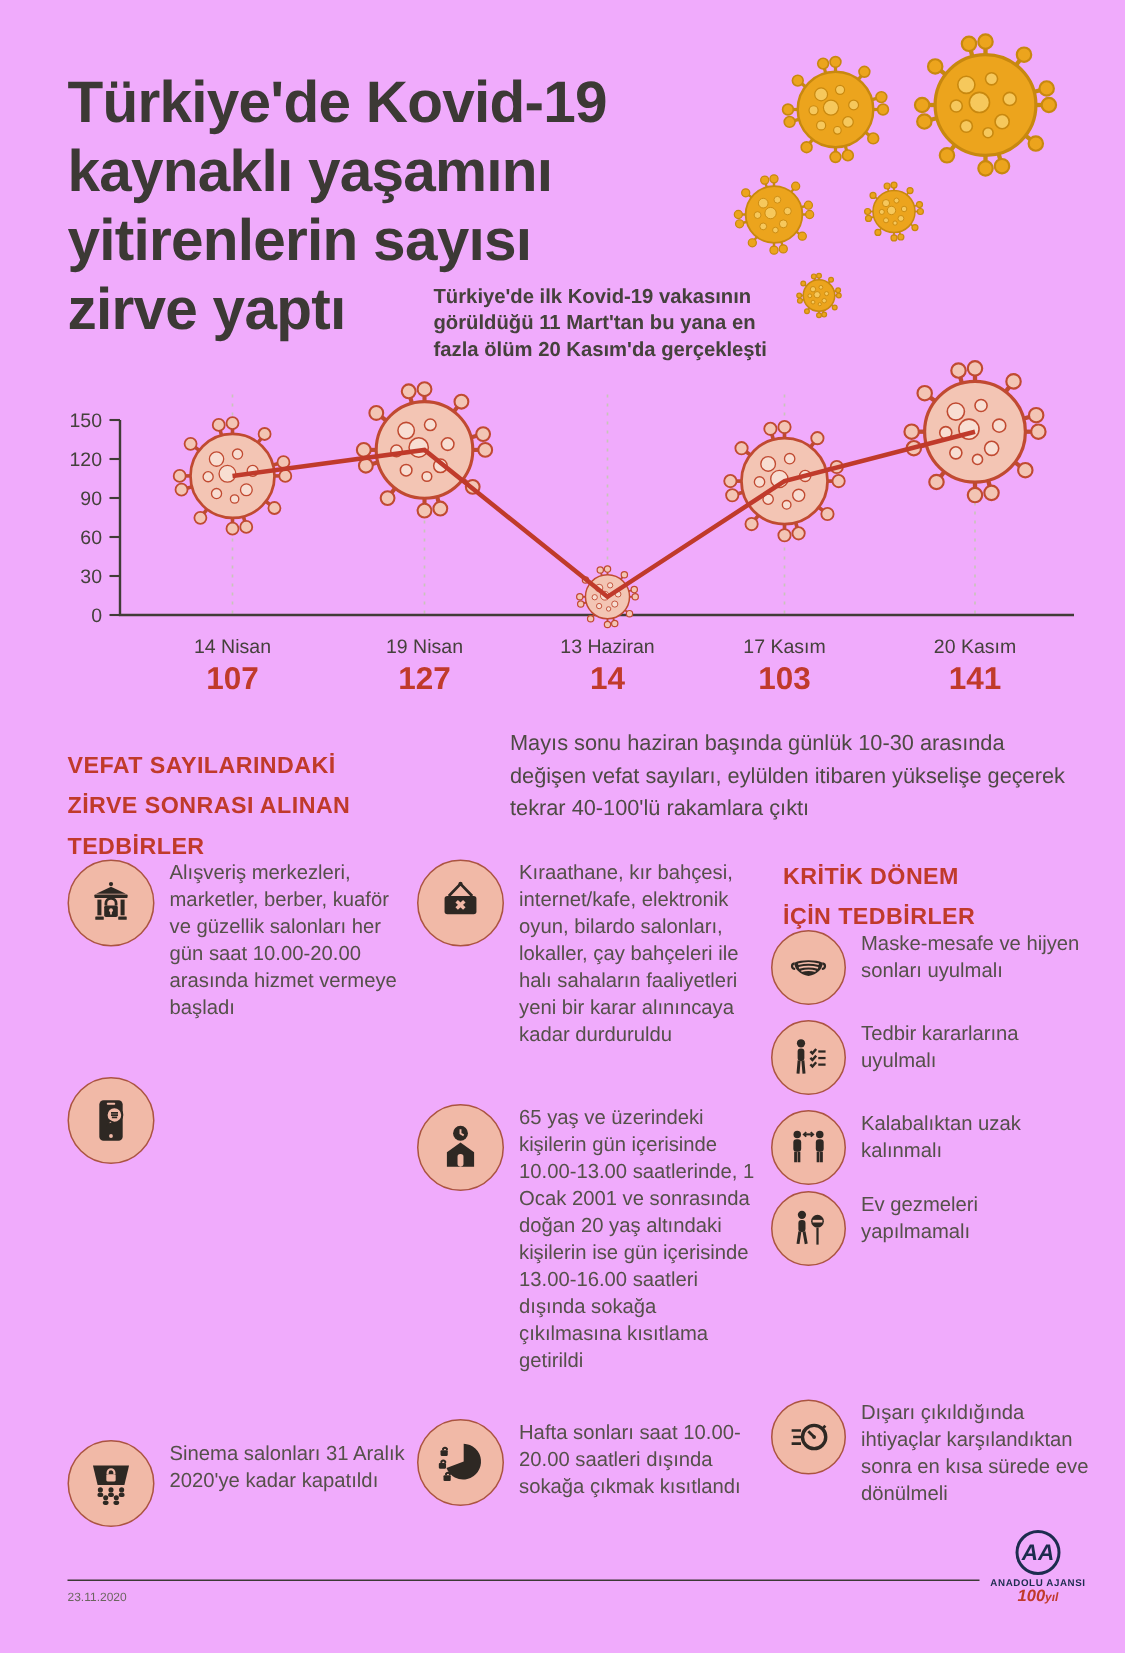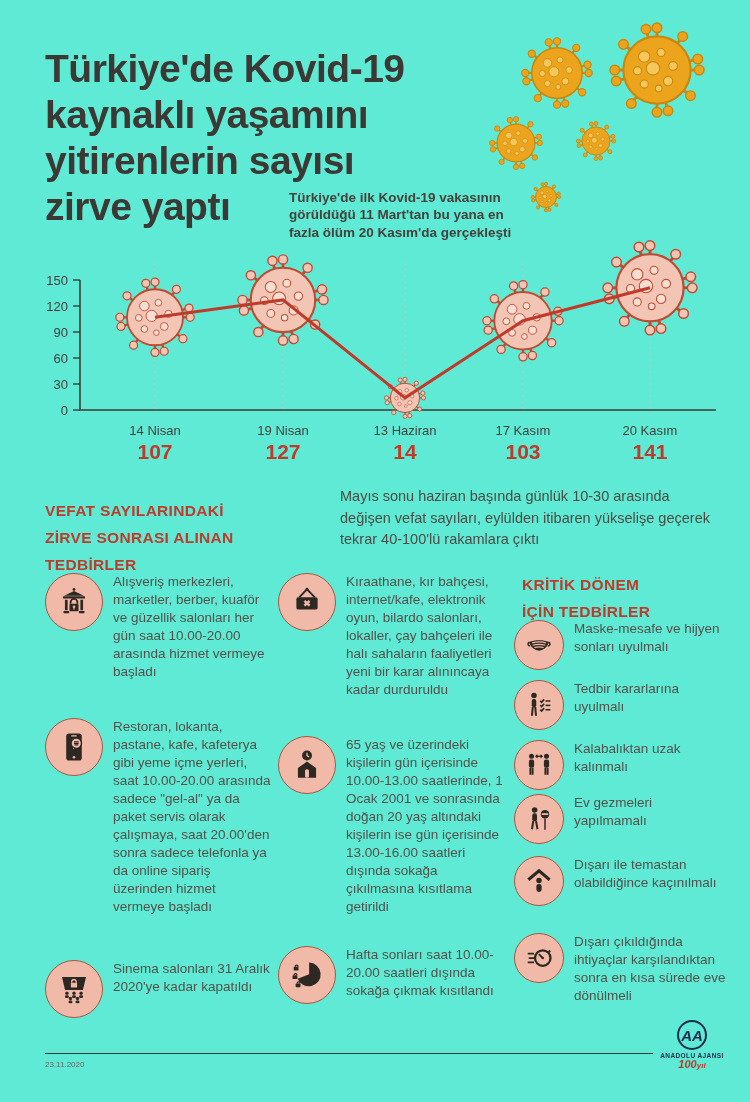--- a/index.html
+++ b/index.html
@@ -1,16 +1,16 @@
 <!DOCTYPE html>
 <html><head>
 <meta charset="utf-8">
 <style>
   html,body{margin:0;padding:0;background:#d8d5cd;}
-  .canvas{position:relative;width:750px;height:1102px;background:#5eead4;
+  .canvas{position:relative;width:750px;height:1102px;background:#f0abfc;
     font-family:"Liberation Sans",sans-serif;overflow:hidden;margin:0 auto;}
   .title{position:absolute;left:45px;top:20px;font-size:39px;line-height:46px;
     font-weight:bold;color:#3c3935;white-space:pre-line;letter-spacing:-0.5px;}
   .subtitle{position:absolute;left:289px;top:175px;width:240px;font-size:13.5px;
     line-height:17.5px;font-weight:bold;color:#45413c;}
   .viruses-svg{position:absolute;left:0;top:0;}
   .chart-svg{position:absolute;left:30px;top:255px;overflow:visible;}
   .section-heading{position:absolute;color:#c03a2b;font-weight:bold;font-size:15.5px;
     line-height:27px;white-space:pre-line;letter-spacing:0.3px;}
   .summary{position:absolute;left:340px;top:486px;width:378px;font-size:14.5px;
@@ -460,21 +460,20 @@
     <span class="icon-circle lg">
       <svg width="34" height="34" viewBox="0 0 24 24">
         <rect x="6.5" y="2.5" width="11" height="19" rx="2" fill="#2e2823"></rect>
         <rect x="10" y="3.7" width="4" height="0.9" rx="0.45" fill="#f1b9a7"></rect>
         <circle cx="12" cy="19.3" r="0.9" fill="#f1b9a7"></circle>
         <circle cx="13.6" cy="9.4" r="3.7" fill="#f1b9a7" stroke="#2e2823" stroke-width="1"></circle>
         <path d="M11.4 12 L10.6 14 L13 12.9 Z" fill="#f1b9a7" stroke="#2e2823" stroke-width="0.7"></path>
         <path d="M12 8.4 h3.3 M12 9.5 h3.3 M12.4 10.5 h2.5" stroke="#2e2823" stroke-width="0.8" fill="none"></path>
       </svg>
     </span>
-    <p class="item-text" style="width:158px;">Restoran, lokanta, pastane, kafe, kafeterya gibi yeme içme yerleri, saat 10.00-20.00 arasında sadece "gel-al" ya da paket servis olarak çalışmaya, saat 20.00'den sonra sadece telefonla ya da online sipariş üzerinden hizmet vermeye başladı</p>
   </div>
 
   <div class="item" style="left:45px;top:960px;">
     <span class="icon-circle lg">
       <svg width="34" height="34" viewBox="0 0 24 24">
           <g fill="#2e2823">
         <path d="M3.5 3.5 h17 l-2.2 9.2 h-12.6 Z"></path>
         <path d="M10.4 7.6 v-0.7 a1.6 1.6 0 0 1 3.2 0 v0.7" stroke="#f1b9a7" stroke-width="1" fill="none"></path>
         <rect x="9.8" y="7.6" width="4.4" height="3.4" rx="0.6" fill="#f1b9a7"></rect>
         <circle cx="7" cy="15" r="1.2"></circle>
@@ -591,32 +590,20 @@
         <path d="M7.4 13.6 l-1 6.6 M9.6 13.6 l1.2 6.6" stroke="#2e2823" stroke-width="1.6" fill="none"></path>
         <circle cx="16.8" cy="8.1" r="3.4"></circle>
         <rect x="14.2" y="7.4" width="5.2" height="1.4" fill="#f1b9a7"></rect>
         <path d="M16.8 11.5 V20.6" stroke="#2e2823" stroke-width="1.2" fill="none"></path>
       </g>
         </svg>
     </span>
     <p class="item-text" style="width:152px;">Ev gezmeleri yapılmamalı</p>
   </div>
 
-  <div class="item" style="left:514px;top:856px;">
-    <span class="icon-circle sm">
-      <svg width="30" height="30" viewBox="0 0 24 24">
-          <g fill="#2e2823">
-        <path d="M3.5 11 L12 3.8 L20.5 11" fill="none" stroke="#2e2823" stroke-width="2.4"></path>
-        <circle cx="12" cy="11.6" r="2.2"></circle>
-        <rect x="9.9" y="14.3" width="4.2" height="6.4" rx="1.9"></rect>
-      </g>
-        </svg>
-    </span>
-    <p class="item-text" style="width:152px;">Dışarı ile temastan olabildiğince kaçınılmalı</p>
-  </div>
 
   <div class="item" style="left:514px;top:933px;">
     <span class="icon-circle sm">
       <svg width="30" height="30" viewBox="0 0 24 24">
         <path d="M3 8.5 h5 M3.8 12 h4.2 M3 15.5 h5" stroke="#2e2823" stroke-width="1.4" fill="none"></path>
         <circle cx="15" cy="12" r="6.2" stroke="#2e2823" stroke-width="1.8" fill="none"></circle>
         <path d="M15 12 L11.9 8.9" stroke="#2e2823" stroke-width="1.5" fill="none"></path>
         <circle cx="15" cy="12" r="1" fill="#2e2823"></circle>
         <path d="M19.6 7.4 l1.4 -1.4" stroke="#2e2823" stroke-width="1.5" fill="none"></path>
       </svg>

